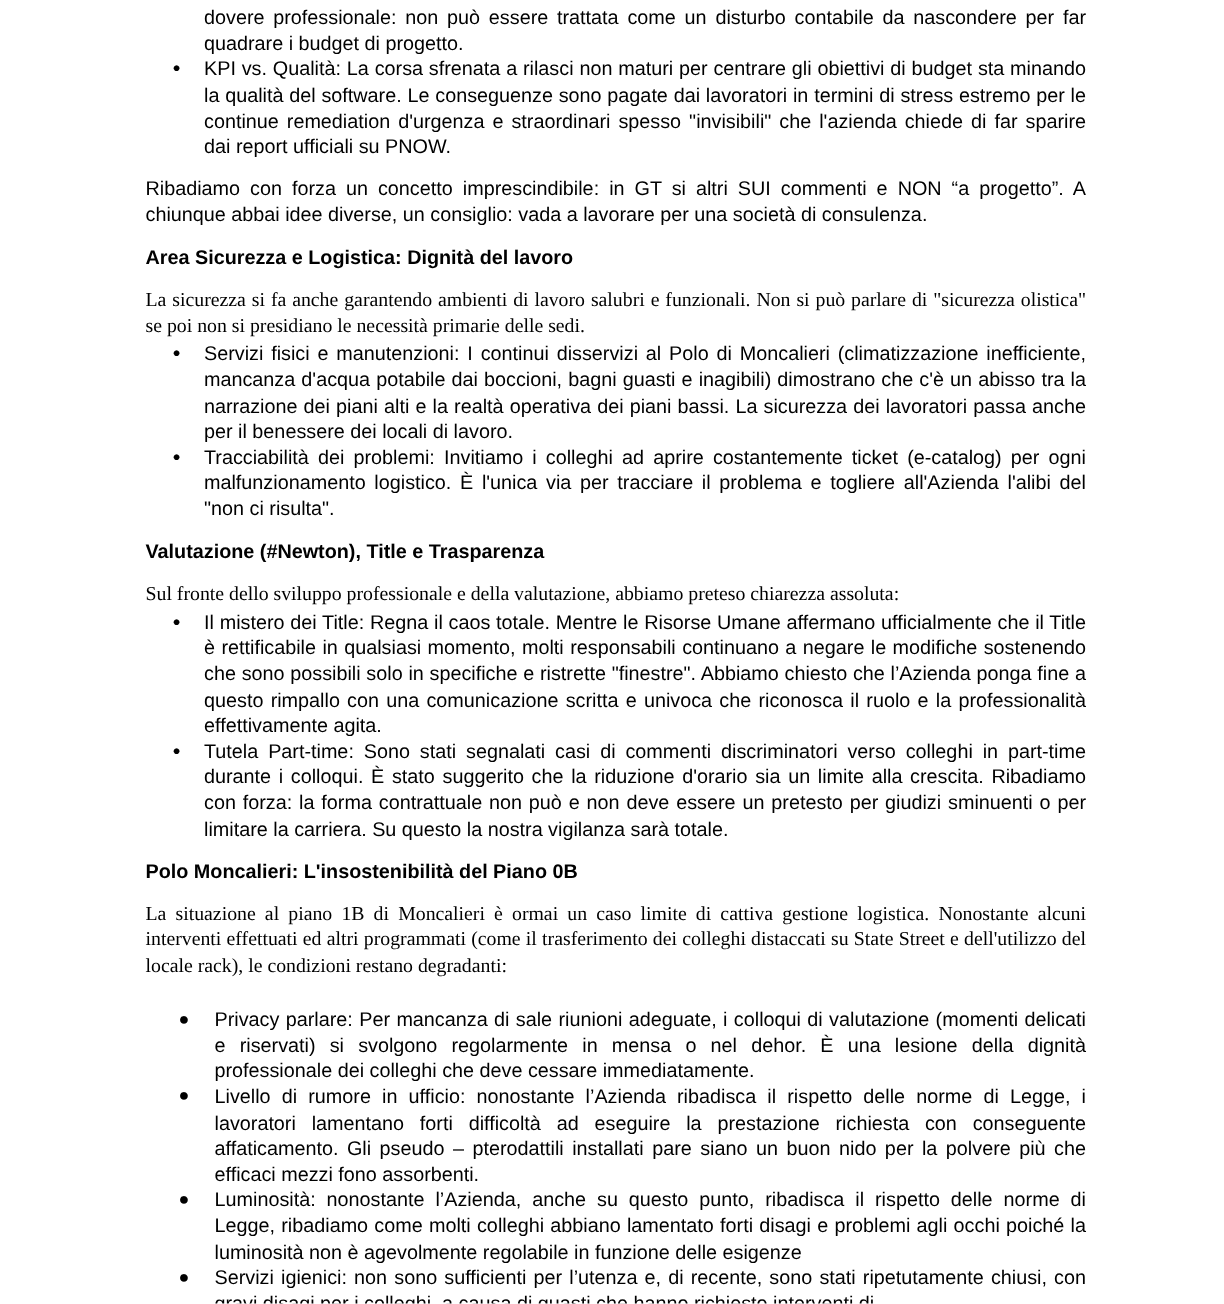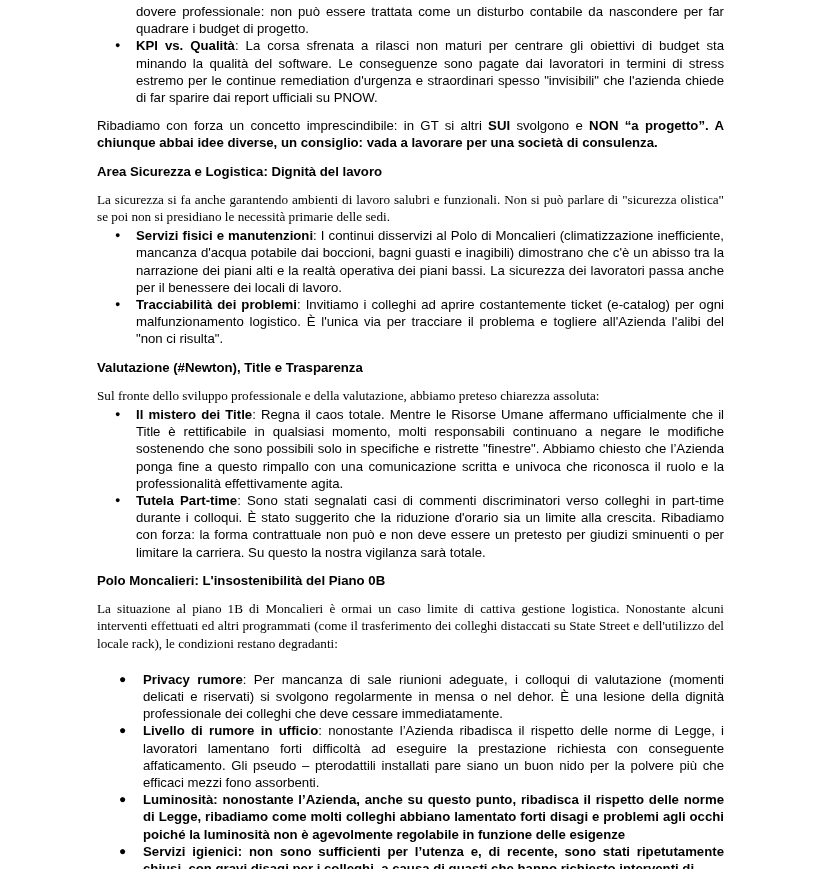--- a/index.html
+++ b/index.html
@@ -14,39 +14,39 @@
   .para.tight{margin:0 0 2px 0;font-family:Liberation Serif, serif;}
   .heading{margin:0 0 11px 0;font-weight:700;}
   .list{margin:0 0 11px 0;}
   .item{display:flex;text-align:justify;}
   .itext{flex:1;min-width:0;}
   .marker{flex:0 0 39px;box-sizing:border-box;padding-left:18px;line-height:17.2px;}
   .list.large .marker{font-size:9px;}
   .list.small .marker{flex-basis:46px;padding-left:22px;font-size:12px;}
   .item.cont .marker{visibility:hidden;}
   .spacer{height:17px;}
-  .b{font-weight:700;}
+  .b{font-weight:400;}
   .u{}
 </style>
 </head>
 <body>
 
 <div class="doc">
   <div id="doc-body">
       <div class="list large">
         <div class="item cont">
           <span class="marker"></span>
           <span class="itext"><span class="">dovere professionale: non può essere trattata come un disturbo contabile da nascondere per far quadrare i budget di progetto.</span></span>
         </div>
         <div class="item">
           <span class="marker">●</span>
           <span class="itext"><span class="b ">KPI vs. Qualità</span><span class="">: La corsa sfrenata a rilasci non maturi per centrare gli obiettivi di budget sta minando la qualità del software. Le conseguenze sono pagate dai lavoratori in termini di stress estremo per le continue remediation d'urgenza e straordinari spesso "invisibili" che l'azienda chiede di far sparire dai report ufficiali su PNOW.</span></span>
         </div>
       </div>
-      <p class="para"><span class="">Ribadiamo con forza un concetto </span><span class="u">imprescindibile</span><span class="">: in GT si altri </span><span class="b ">SUI</span><span class=""> svolgono e </span><span class="b ">NON “a progetto”. A chiunque abbai idee diverse, un consiglio: vada a lavorare per una società di consulenza.</span></p>
+      <p class="para"><span class="">Ribadiamo con forza un concetto </span><span class="u">imprescindibile</span><span class="">: in GT si altri </span><span class="b ">SUI</span><span class=""> commenti e </span><span class="b ">NON “a progetto”. A chiunque abbai idee diverse, un consiglio: vada a lavorare per una società di consulenza.</span></p>
       <p class="heading"><span class="">Area Sicurezza e Logistica: Dignità del lavoro</span></p>
       <p class="para tight"><span class="">La sicurezza si fa anche garantendo ambienti di lavoro salubri e funzionali. Non si può parlare di "sicurezza olistica" se poi non si presidiano le necessità primarie delle sedi.</span></p>
       <div class="list large">
         <div class="item">
           <span class="marker">●</span>
           <span class="itext"><span class="b ">Servizi fisici e manutenzioni</span><span class="">: I continui disservizi al Polo di Moncalieri (climatizzazione inefficiente, mancanza d'acqua potabile dai boccioni, bagni guasti e inagibili) dimostrano che c'è un abisso tra la narrazione dei piani alti e la realtà operativa dei piani bassi. La sicurezza dei lavoratori passa anche per il benessere dei locali di lavoro.</span></span>
         </div>
         <div class="item">
           <span class="marker">●</span>
           <span class="itext"><span class="b ">Tracciabilità dei problemi</span><span class="">: Invitiamo i colleghi ad aprire costantemente ticket (e-catalog) per ogni malfunzionamento logistico. È l'unica via per tracciare il problema e togliere all'Azienda l'alibi del "non ci risulta".</span></span>
@@ -63,21 +63,21 @@
           <span class="marker">●</span>
           <span class="itext"><span class="b ">Tutela Part-time</span><span class="">: Sono stati segnalati casi di commenti discriminatori verso colleghi in part-time durante i colloqui. È stato suggerito che la riduzione d'orario sia un limite alla crescita. Ribadiamo con forza: la forma contrattuale non può e non deve essere un pretesto per giudizi sminuenti o per limitare la carriera. Su questo la nostra vigilanza sarà totale.</span></span>
         </div>
       </div>
       <p class="heading"><span class="">Polo Moncalieri: L'insostenibilità del Piano 0B</span></p>
       <p class="para tight"><span class="">La situazione al piano 1B di Moncalieri è ormai un caso limite di cattiva gestione logistica. Nonostante alcuni interventi effettuati ed altri programmati (come il trasferimento dei colleghi distaccati su State Street e dell'utilizzo del locale rack), le condizioni restano degradanti:</span></p>
       <div class="spacer"></div>
       <div class="list small">
         <div class="item">
           <span class="marker">●</span>
-          <span class="itext"><span class="b ">Privacy rumore</span><span class="">: Per mancanza di sale riunioni adeguate, i colloqui di valutazione (momenti delicati e riservati) si svolgono regolarmente in mensa o nel dehor. È una lesione della dignità professionale dei colleghi che deve cessare immediatamente.</span></span>
+          <span class="itext"><span class="b ">Privacy parlare</span><span class="">: Per mancanza di sale riunioni adeguate, i colloqui di valutazione (momenti delicati e riservati) si svolgono regolarmente in mensa o nel dehor. È una lesione della dignità professionale dei colleghi che deve cessare immediatamente.</span></span>
         </div>
         <div class="item">
           <span class="marker">●</span>
           <span class="itext"><span class="b ">Livello di rumore in ufficio</span><span class="">: nonostante l’Azienda ribadisca il rispetto delle norme di Legge, i lavoratori lamentano forti difficoltà ad eseguire la prestazione richiesta con conseguente affaticamento. Gli pseudo – pterodattili installati pare siano un buon nido per la polvere più che efficaci mezzi fono assorbenti.</span></span>
         </div>
         <div class="item">
           <span class="marker">●</span>
           <span class="itext"><span class="b ">Luminosità: nonostante l’Azienda, anche su questo punto, ribadisca il rispetto delle norme di Legge, ribadiamo come molti colleghi abbiano lamentato forti disagi e problemi agli occhi poiché la luminosità non è agevolmente regolabile in funzione delle esigenze</span></span>
         </div>
         <div class="item">

